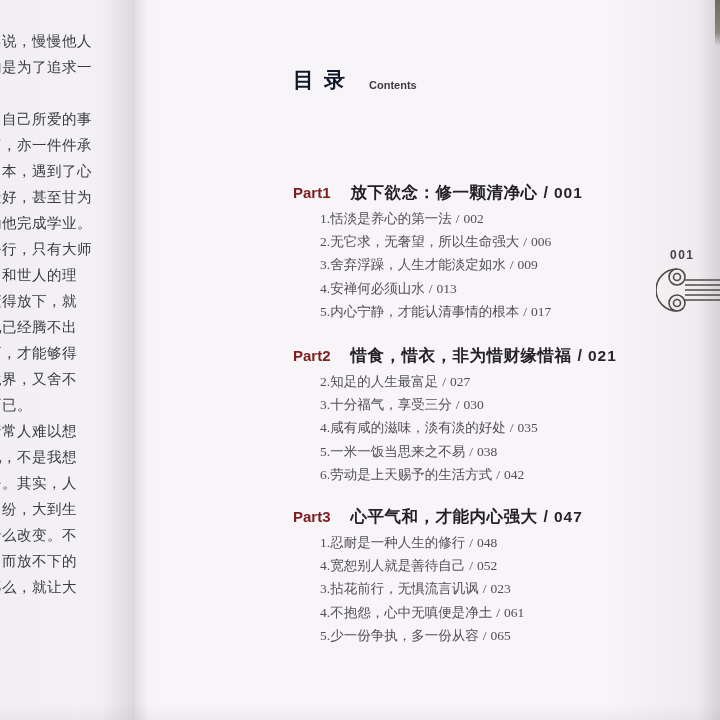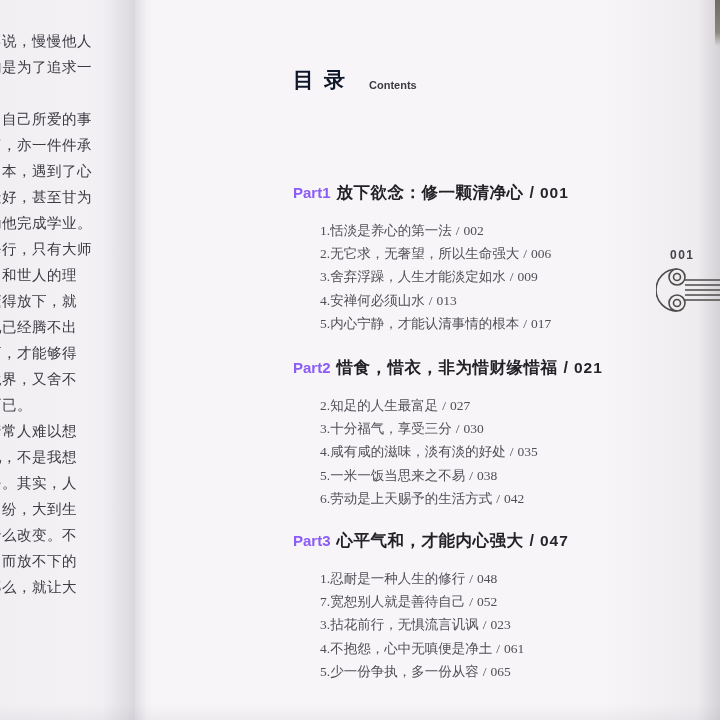--- a/index.html
+++ b/index.html
@@ -47,25 +47,25 @@
   
   .toc{position:absolute;left:293px;top:62px;width:400px;color:#26242a;}
   .title-row{height:32px;display:flex;align-items:flex-end;}
   .toc-title{font-size:21px;font-weight:700;letter-spacing:10px;color:#0f172a;}
   .toc-subtitle{font-size:11px;font-weight:600;color:#3c3a40;margin-left:14px;padding-bottom:3px;}
   .part-section{margin-top:20px;}
   .part1{margin-top:88px;}
   .part2{margin-top:22px;}
   .part3{margin-top:20px;}
   .part-head{line-height:20px;white-space:nowrap;}
-  .part-label{font-size:15px;font-weight:700;color:#8b5cf6;margin-right:6px;}
+  .part-label{font-size:15px;font-weight:700;color:#7f1d1d;margin-right:20px;}
   .part-title{font-size:16.5px;font-weight:700;color:#232126;letter-spacing:0.5px;margin-top:33px;}
   .part-sep{font-size:16px;font-weight:700;margin:0 6px;}
   .part-page{font-size:15.5px;font-weight:700;letter-spacing:1px;}
-  .items{margin-top:16px;margin-left:27px;font-family:"Liberation Serif", serif;}
+  .items{margin-top:4px;margin-left:27px;font-family:"Liberation Serif", serif;}
   .toc-item{line-height:23.2px;font-size:13.5px;color:#514e57;white-space:nowrap;}
   .toc-item .isep{margin:0 4px;color:#514e57;}
   
   .page-number{
     position:absolute;left:670px;top:248px;
     font-size:12px;font-weight:600;letter-spacing:1.5px;color:#454347;
   }
   .ornament{position:absolute;left:656px;top:264px;width:64px;height:52px;}
 </style>
 </head>
@@ -191,21 +191,21 @@
     <div class="part-head">
       <span class="part-label">Part3</span><span class="part-title">心平气和，才能内心强大</span><span class="part-sep">/</span><span class="part-page">047</span>
     </div>
     <div class="items">
 
         <div class="toc-item">
           <span>1.忍耐是一种人生的修行</span><span class="isep">/</span><span>048</span>
         </div>
 
         <div class="toc-item">
-          <span>7.宽恕别人就是善待自己</span><span class="isep">/</span><span>052</span>
+          <span>4.宽恕别人就是善待自己</span><span class="isep">/</span><span>052</span>
         </div>
 
         <div class="toc-item">
           <span>3.拈花前行，无惧流言讥讽</span><span class="isep">/</span><span>023</span>
         </div>
 
         <div class="toc-item">
           <span>4.不抱怨，心中无嗔便是净土</span><span class="isep">/</span><span>061</span>
         </div>
 

